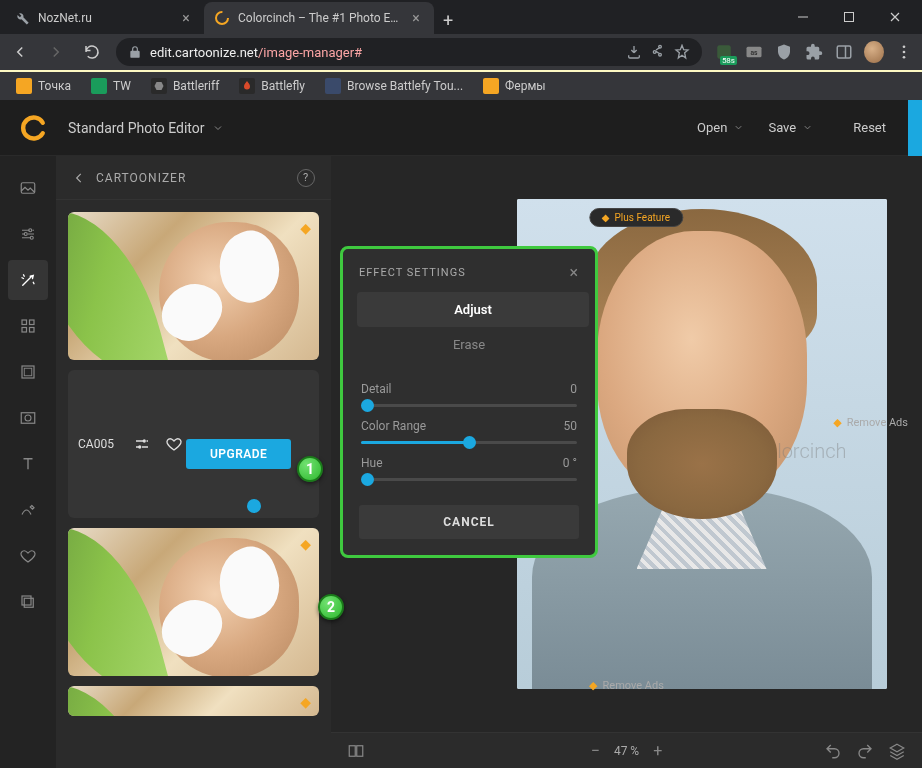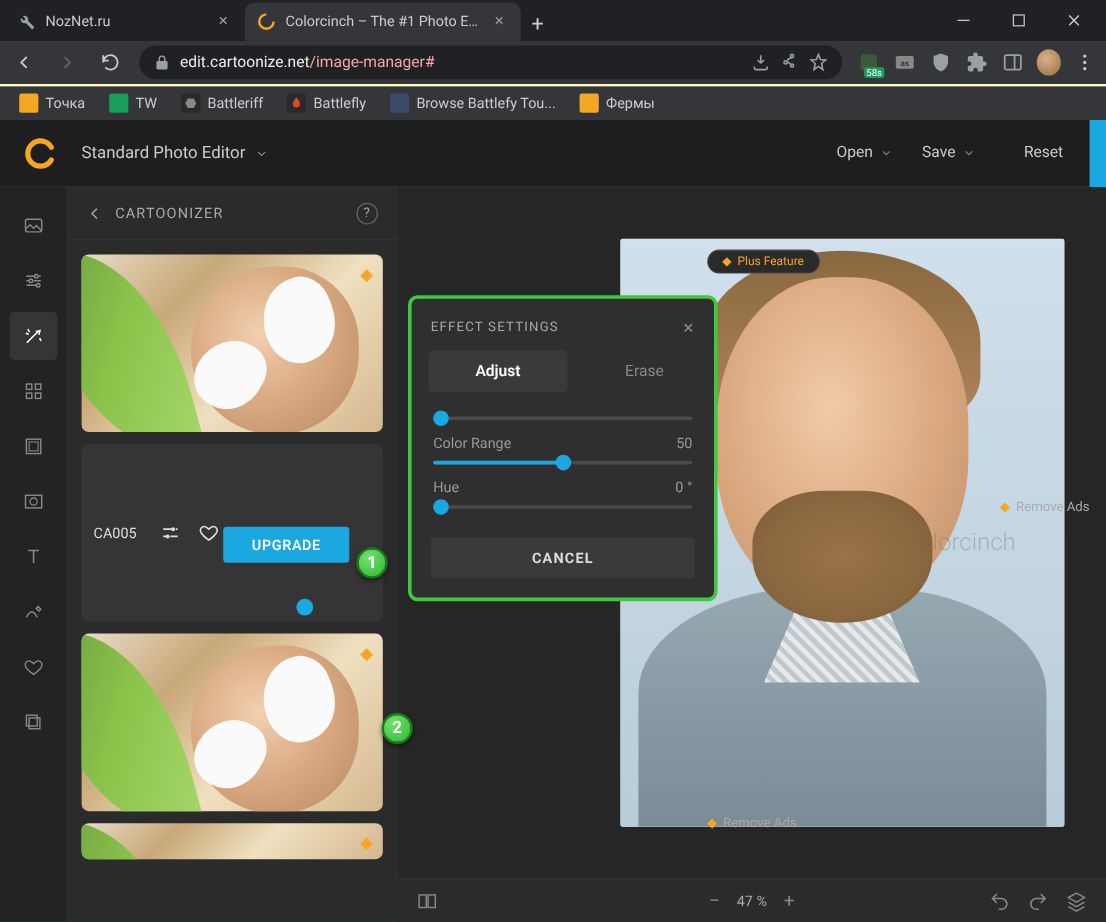--- a/index.html
+++ b/index.html
@@ -65,21 +65,21 @@
 .watermark { position: absolute; right: 40px; top: 240px; color: rgba(120,120,120,0.4); font-size: 20px; font-weight: 300; }
 .plus-banner { position: absolute; top: 52px; left: 50%; transform: translateX(-40%); background: #2a2a2a; border: 1px solid #444; border-radius: 14px; padding: 3px 12px; font-size: 10px; color: #f5a623; display: flex; align-items: center; gap: 5px; z-index: 2; }
 .remove-ads-r { position: absolute; right: 14px; top: 260px; color: #aaa; font-size: 11px; display: flex; align-items: center; gap: 5px; }
 .remove-ads-b { position: absolute; bottom: 40px; left: 50%; transform: translateX(-50%); color: #aaa; font-size: 11px; display: flex; align-items: center; gap: 5px; }
 .bottom-bar { height: 36px; background: #2b2b2b; display: flex; align-items: center; padding: 0 16px; gap: 14px; border-top: 1px solid #333; position: relative; }
 .zoom-group { position: absolute; left: 50%; transform: translateX(-50%); display: flex; align-items: center; gap: 14px; color: #aaa; font-size: 12px; }
 .bottom-right { margin-left: auto; display: flex; gap: 14px; color: #888; }
 .modal { position: absolute; left: 340px; top: 246px; width: 258px; background: #2f2f2f; border: 3px solid #3fc93f; border-radius: 8px; z-index: 10; padding-bottom: 14px; }
 .modal-header { display: flex; align-items: center; padding: 14px 16px 10px; color: #aaa; font-size: 11px; letter-spacing: 1px; }
 .modal-close { margin-left: auto; color: #888; font-size: 16px; }
-.modal-tabs { display: flex; }
+.modal-tabs { display: flex; flex-direction: column; }
 .modal-tab { flex: 1; text-align: center; padding: 10px 0; font-size: 13px; color: #888; }
 .modal-tab.active { background: #3a3a3a; color: #fff; font-weight: 600; border-radius: 4px; margin: 0 6px 0 14px; }
 .sliders { padding: 8px 18px 4px; }
 .slider-row { margin: 12px 0 6px; }
 .slider-label { display: flex; justify-content: space-between; color: #999; font-size: 12px; margin-bottom: 8px; }
 .slider-track { height: 3px; background: #4a4a4a; border-radius: 2px; position: relative; }
 .slider-fill { position: absolute; left: 0; top: 0; height: 3px; background: #1ba8e0; border-radius: 2px; }
 .slider-thumb { position: absolute; top: -5px; width: 13px; height: 13px; background: #1ba8e0; border-radius: 50%; }
 .modal-actions { display: flex; gap: 10px; padding: 14px 16px 2px; }
 .modal-btn { flex: 1; text-align: center; padding: 10px 0; font-size: 12px; font-weight: 700; letter-spacing: 1px; border-radius: 3px; }
@@ -463,20 +463,24 @@
   <div class="modal-header">
     <span>EFFECT SETTINGS</span>
     <span class="modal-close">×</span>
   </div>
   <div class="modal-tabs">
     <div class="modal-tab active">Adjust</div>
     <div class="modal-tab">Erase</div>
   </div>
   <div class="sliders">
     <div class="slider-row">
+      <div class="slider-label">
+          <span>Detail</span>
+          <span>0</span>
+        </div>
       <div class="slider-track">
           <div class="slider-fill" style="width:0%"></div>
           <div class="slider-thumb" style="left:0%"></div>
         </div>
     </div>
     <div class="slider-row">
       <div class="slider-label">
           <span>Color Range</span>
           <span>50</span>
         </div>

